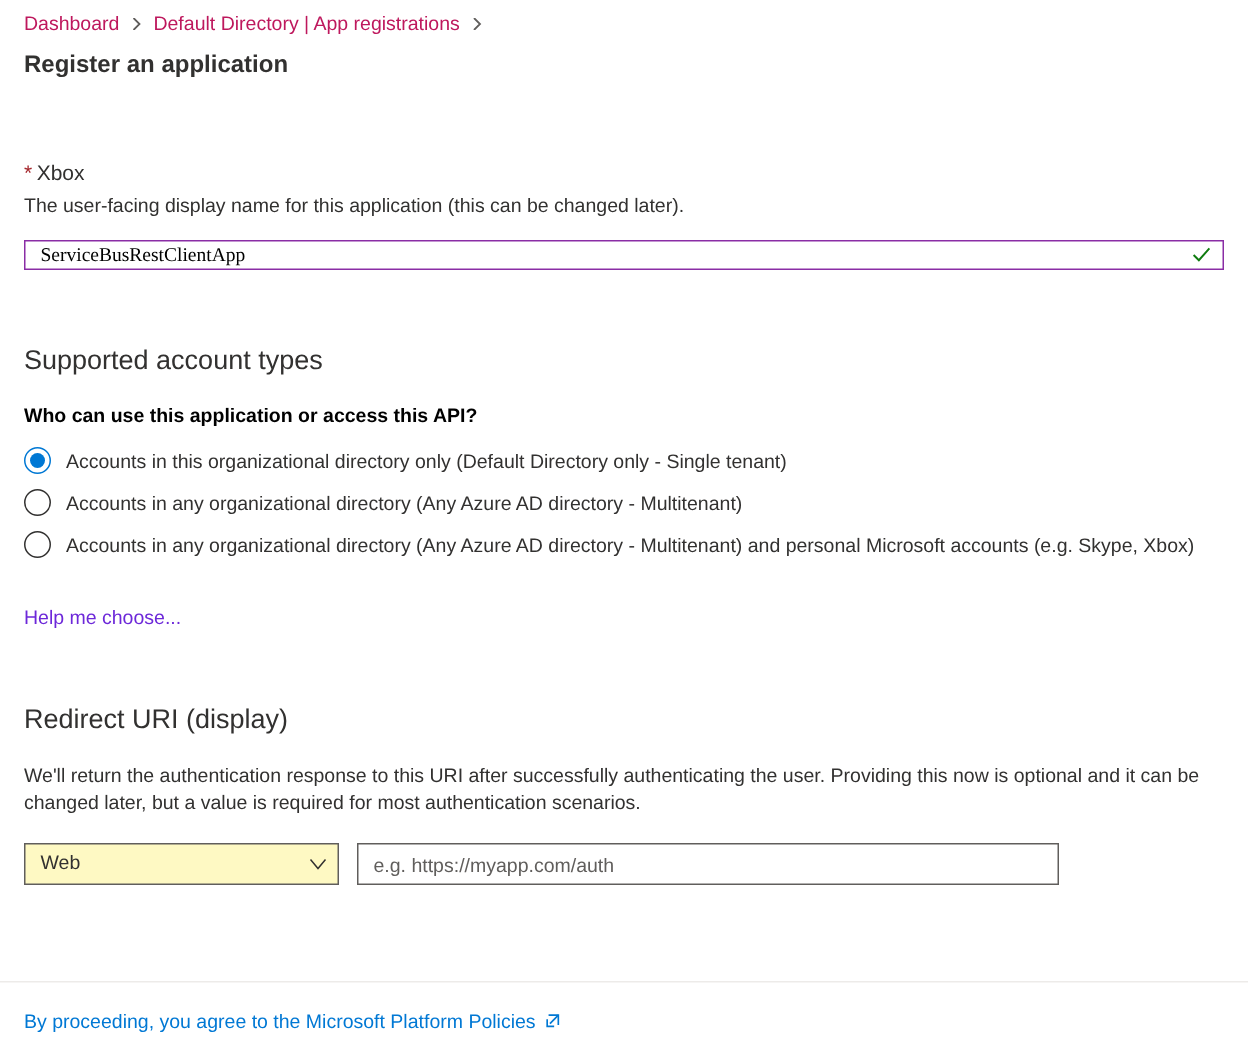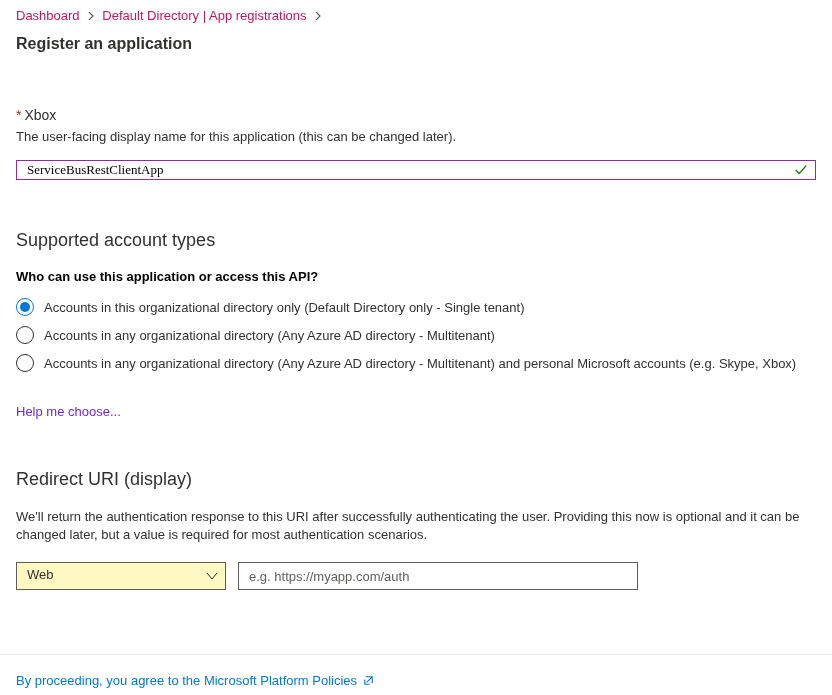--- a/index.html
+++ b/index.html
@@ -154,21 +154,21 @@
     .chevron-down {
       position: absolute;
       right: 8px;
       top: 50%;
       transform: translateY(-50%);
       pointer-events: none;
       width: 12px;
       height: 12px;
     }
     .uri-input {
-      width: 400px;
+      width: 468px;
       height: 28px;
       padding: 4px 10px;
       border: 1px solid #605e5c;
       font-size: 13px;
       font-family: inherit;
       outline: none;
     }
     .uri-input::placeholder {
       color: #605e5c;
     }

